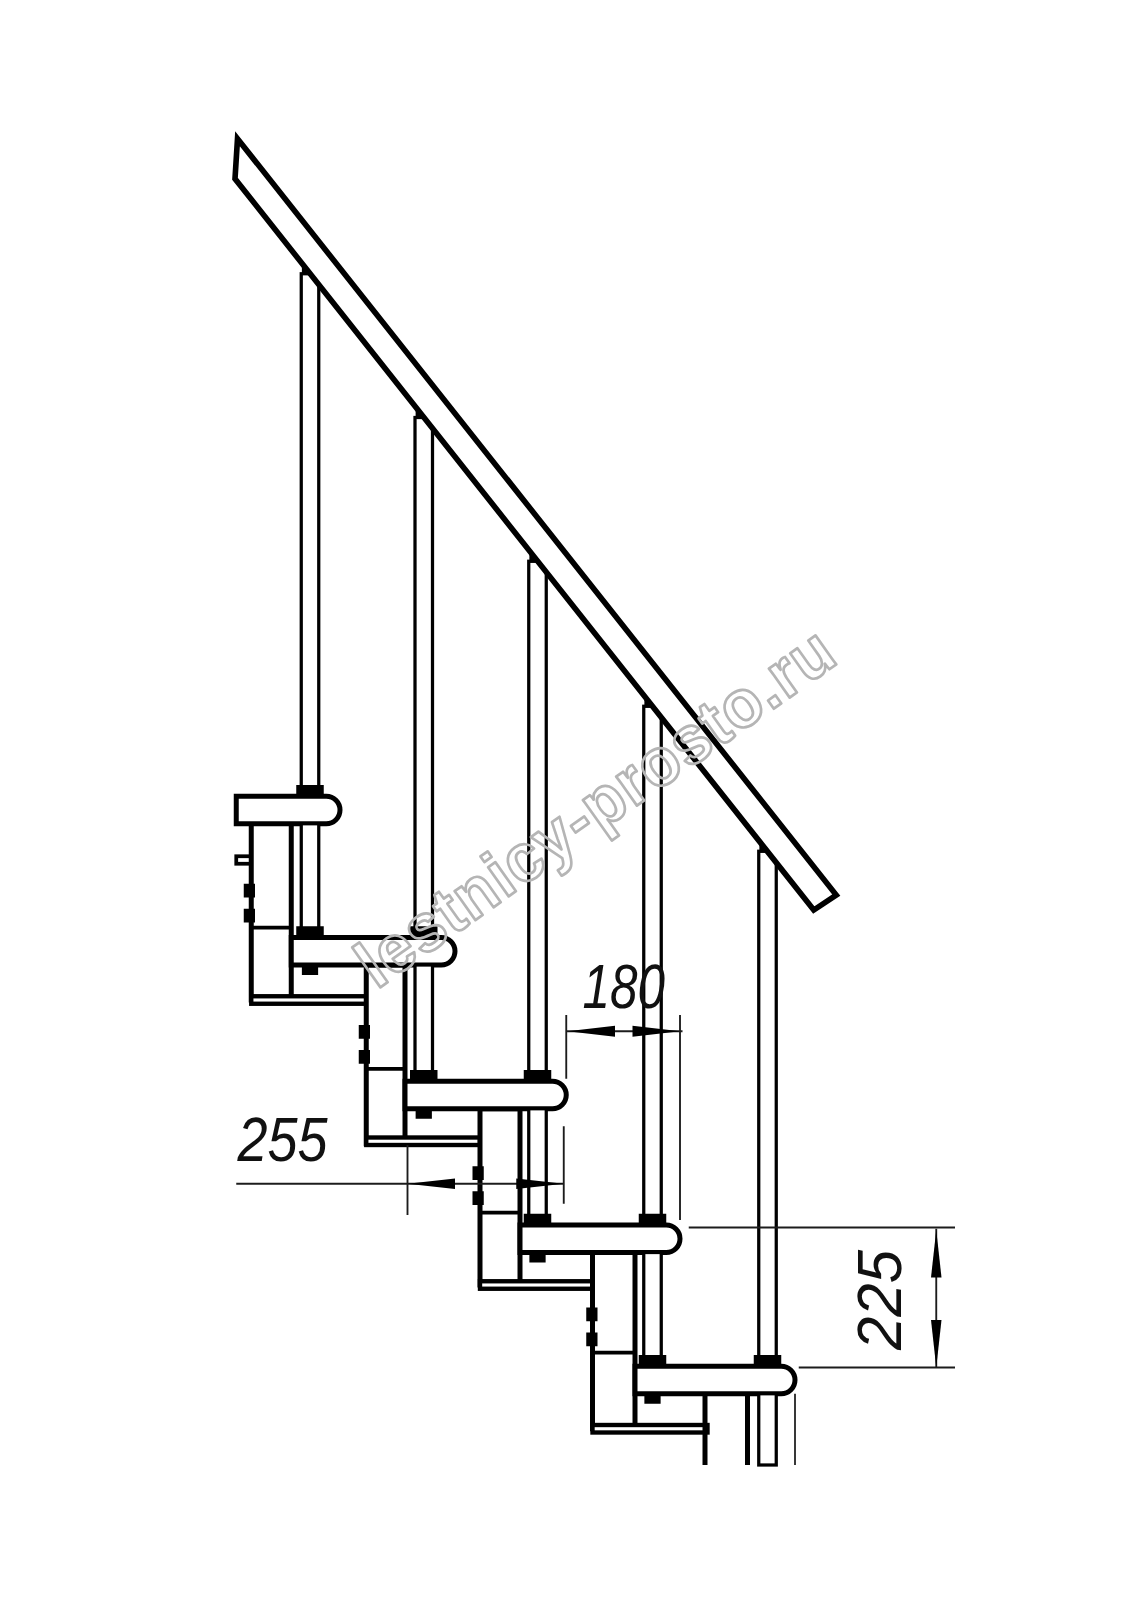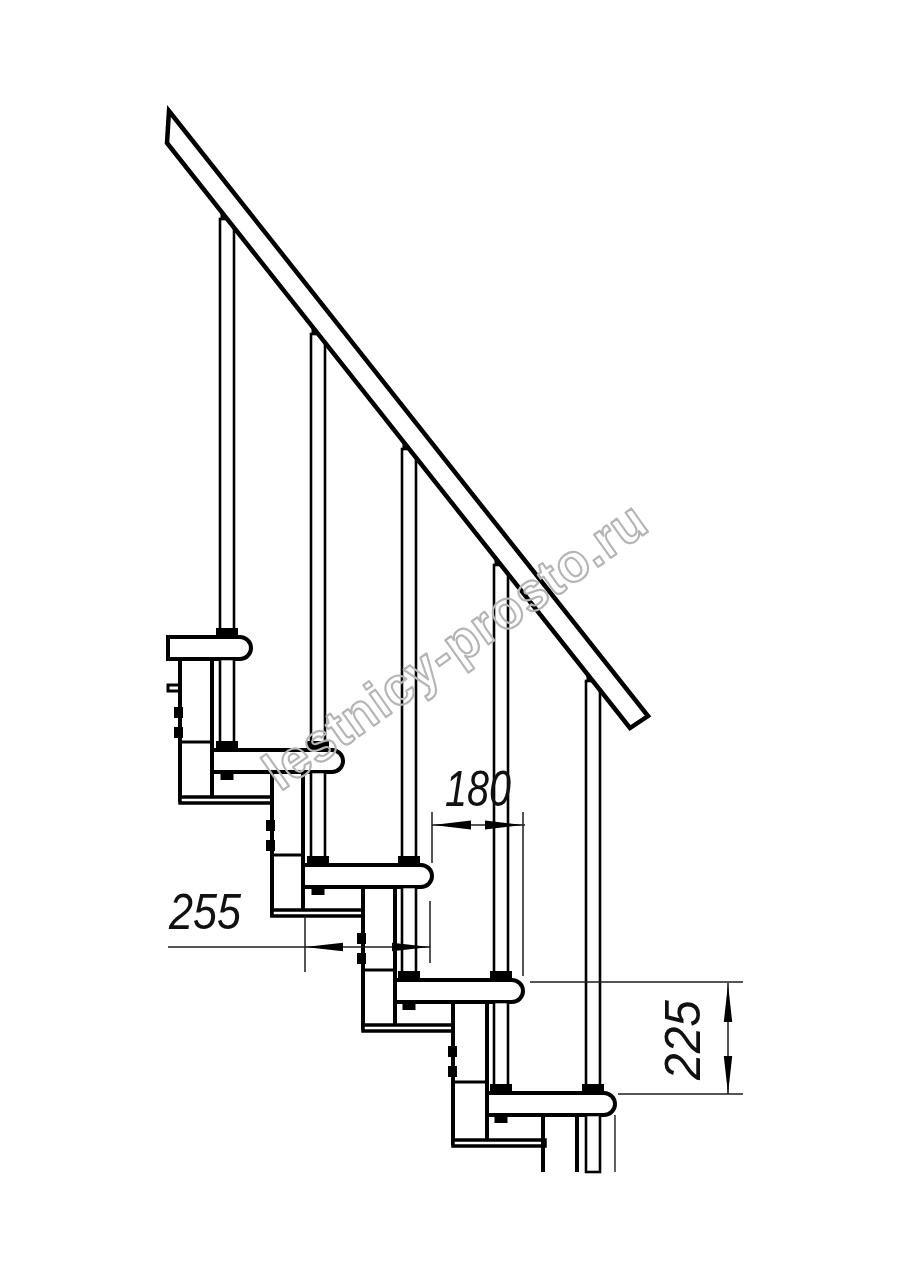--- a/index.html
+++ b/index.html
@@ -2,20 +2,21 @@
 <html><head>
 <meta charset="utf-8">
 <style>
   html, body { margin: 0; padding: 0; background: #ffffff; }
   #canvas {
     position: relative;
     width: 866px; height: 1280px;
     background: #ffffff;
     overflow: hidden;
     font-family: "Liberation Sans", sans-serif;
+    margin-left: 21px;
   }
   svg { display: block; }
   .dim-label {
     font-family: "Liberation Sans", sans-serif;
     font-style: italic;
     font-size: 50px;
     fill: #111111;
   }
   .watermark-text {
     font-family: "Liberation Sans", sans-serif;

